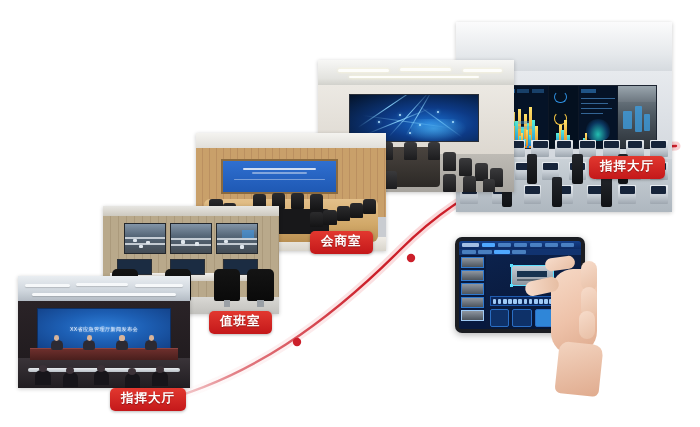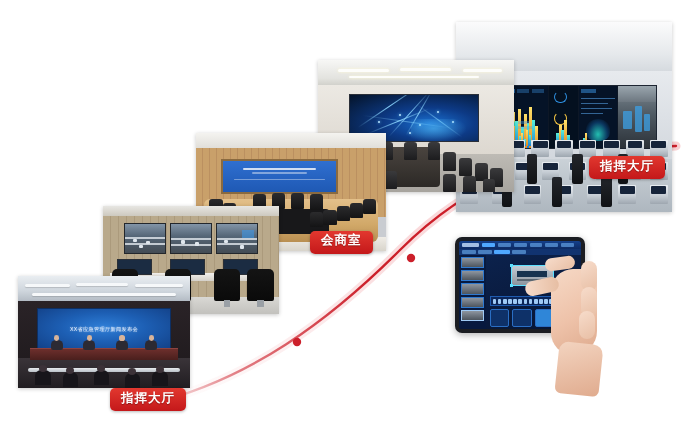--- a/index.html
+++ b/index.html
@@ -381,21 +381,21 @@
     letter-spacing:1px;
     padding:4px 11px 5px;
     border-radius:5px;
     white-space:nowrap;
     box-shadow:0 1px 3px rgba(0,0,0,.28);
     text-shadow:0 1px 1px rgba(0,0,0,.3);
     line-height:1.1;
   }
   #badge-1 { left:110px; top:388px; }
   #badge-2 { left:209px; top:311px; }
-  #badge-3 { left:310px; top:231px;font-family:Liberation Mono, monospace; }
+  #badge-3 { left:310px; top:231px; }
   #badge-4 { left:436px; top:180px; }
   #badge-5 { left:589px; top:156px; }
 </style>
 </head>
 <body>
 
 <div id="stage">
 
   <svg id="curve-layer" viewBox="0 0 700 427" preserveAspectRatio="none">
     <defs>
@@ -766,16 +766,17 @@
       <div class="thumb"></div>
       <div class="finger" style="left:4px;top:6px;width:30px;height:13px;transform:rotate(-8deg);"></div>
       <div class="finger" style="left:40px;top:10px;width:16px;height:30px;"></div>
       <div class="finger" style="left:40px;top:36px;width:16px;height:30px;"></div>
       <div class="finger" style="left:38px;top:60px;width:16px;height:28px;"></div>
       <div class="wrist"></div>
     </div>
   </div>
 
   <div class="badge" id="badge-1">指挥大厅</div>
+  <div class="badge" id="badge-2">值班室</div>
   <div class="badge" id="badge-3">会商室</div>
   <div class="badge" id="badge-5">指挥大厅</div>
 
 </div>
 
 </body></html>

